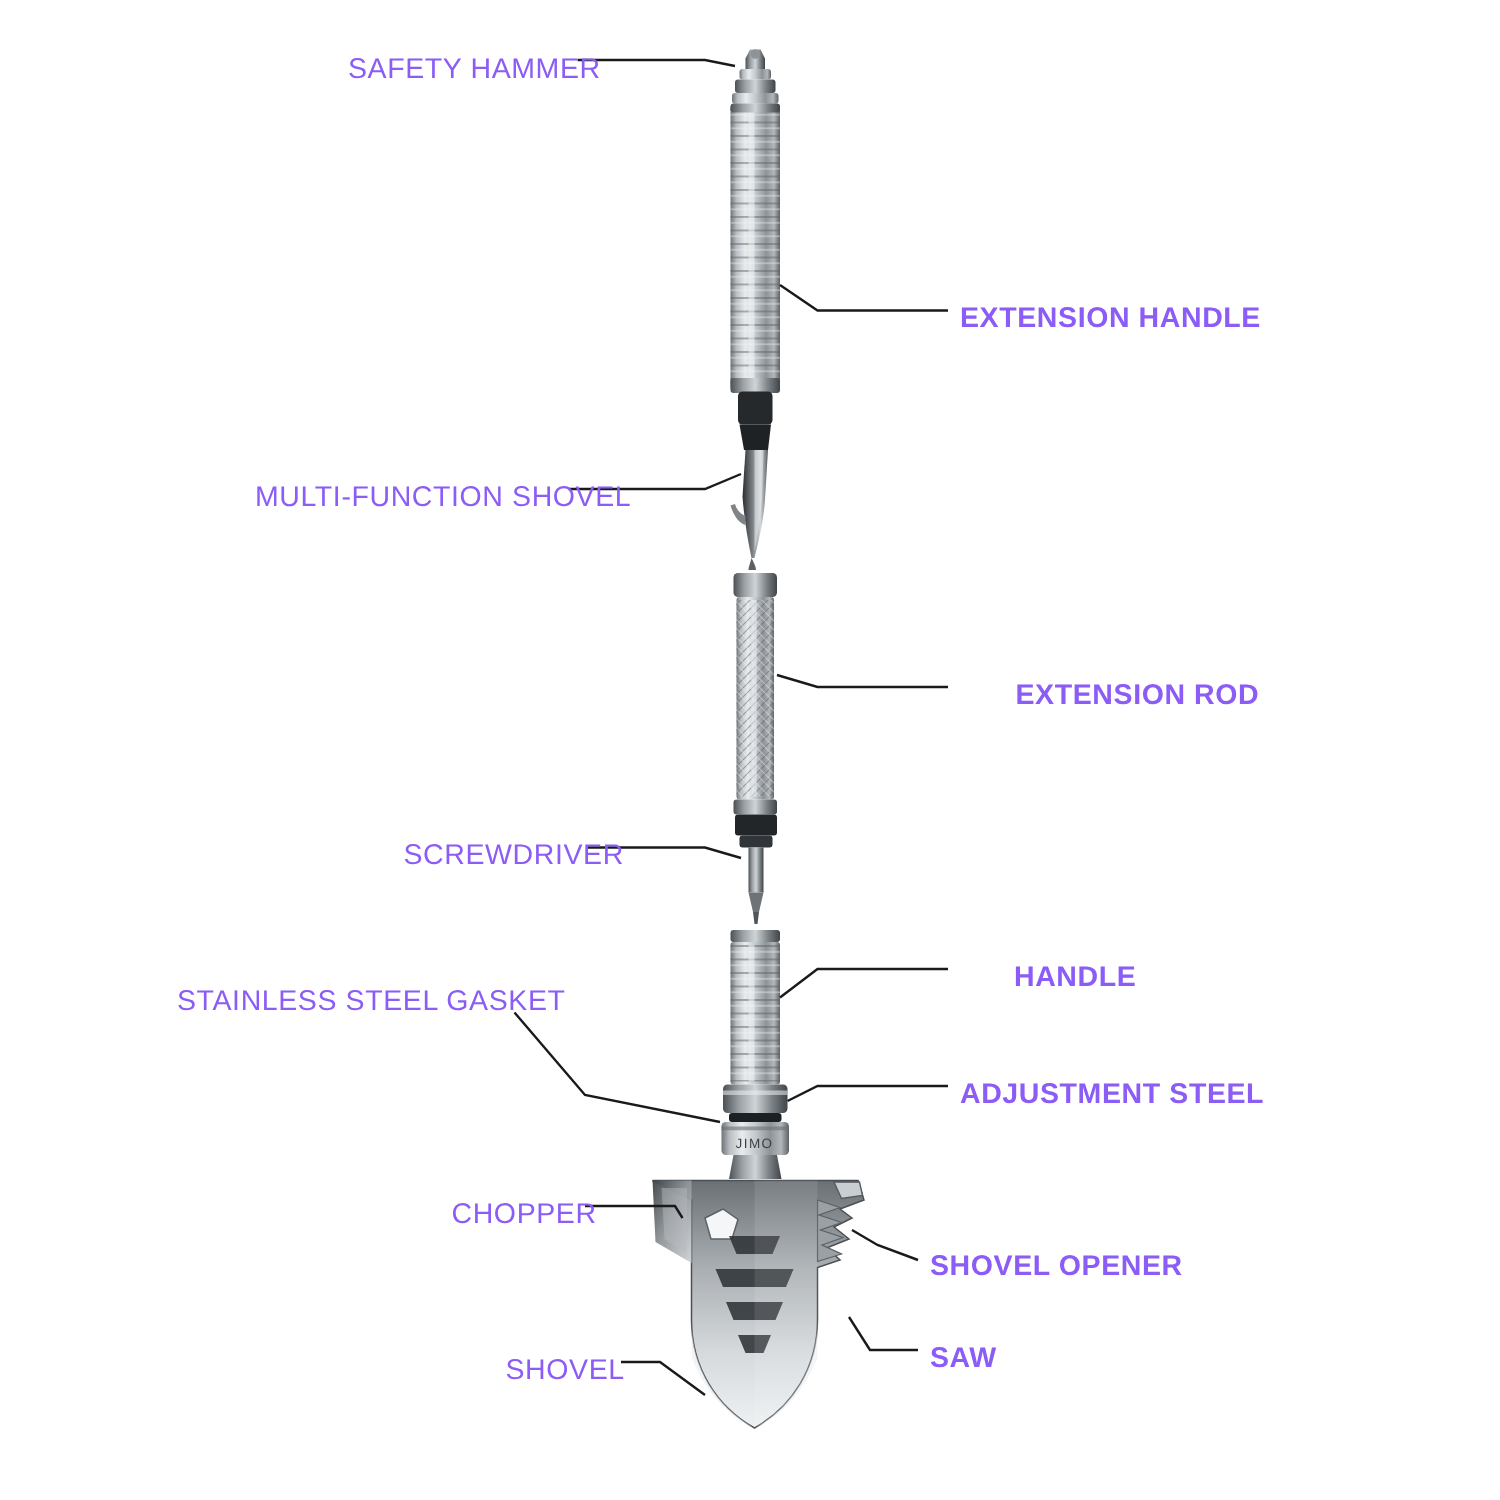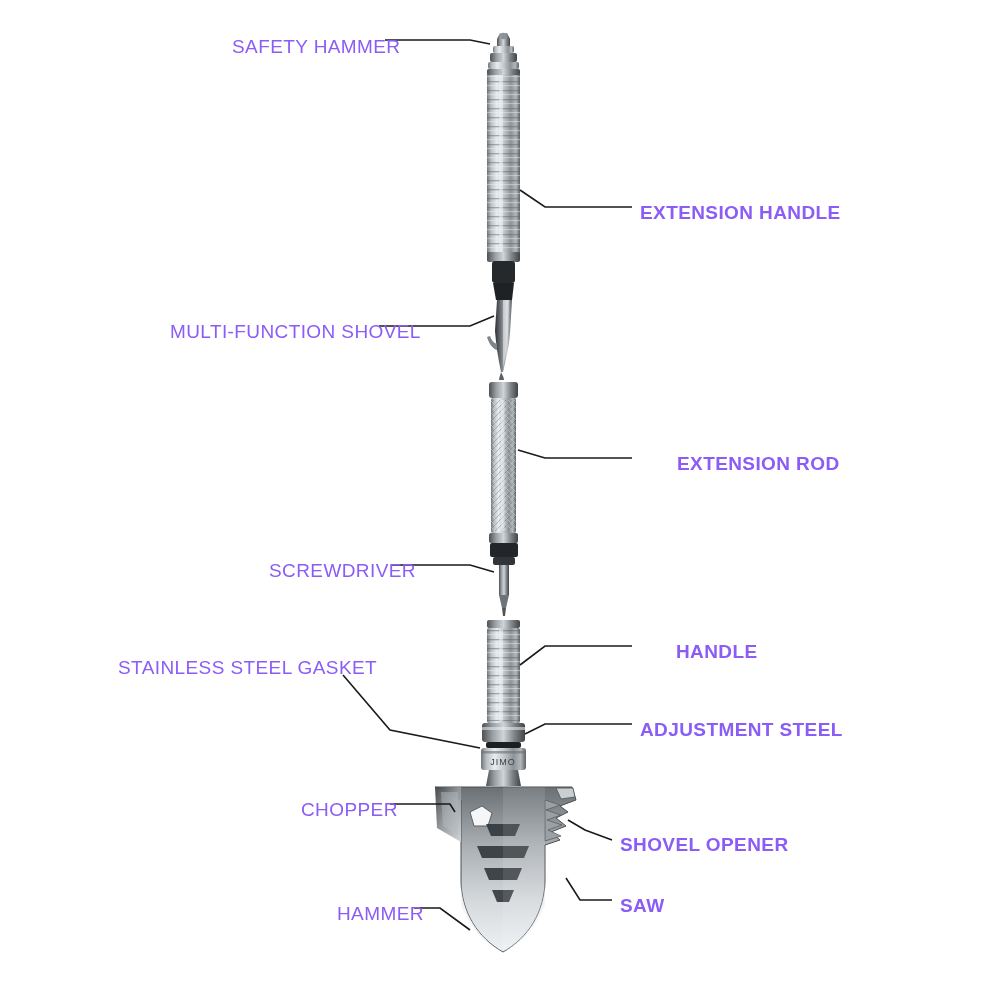--- a/index.html
+++ b/index.html
@@ -202,15 +202,15 @@
   <div class="label right" style="left:640px; top:203px;">EXTENSION HANDLE</div>
   <div class="label left" style="left:170px; top:322px;">MULTI-FUNCTION SHOVEL</div>
   <div class="label right" style="left:677px; top:454px;">EXTENSION ROD</div>
   <div class="label left" style="left:269px; top:561px;">SCREWDRIVER</div>
   <div class="label right" style="left:676px; top:642px;">HANDLE</div>
   <div class="label left" style="left:118px; top:658px;">STAINLESS STEEL GASKET</div>
   <div class="label right" style="left:640px; top:720px;">ADJUSTMENT STEEL</div>
   <div class="label left" style="left:301px; top:800px;">CHOPPER</div>
   <div class="label right" style="left:620px; top:835px;">SHOVEL OPENER</div>
   <div class="label right" style="left:620px; top:896px;">SAW</div>
-  <div class="label left" style="left:337px; top:904px;">HAMMER</div>
+  <div class="label left" style="left:337px; top:904px;">SHOVEL</div>
 
 </div>
 
 </body></html>

